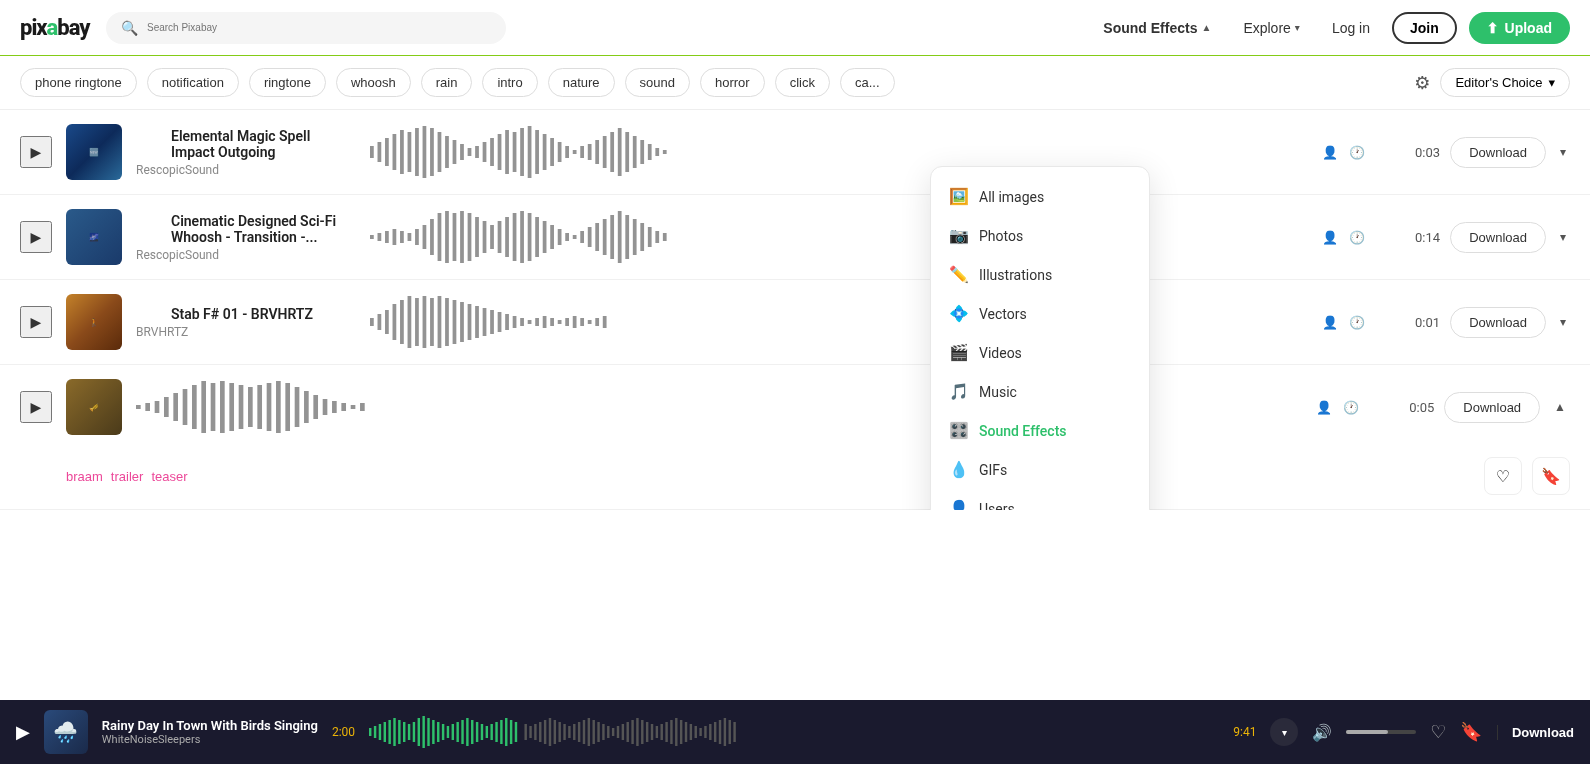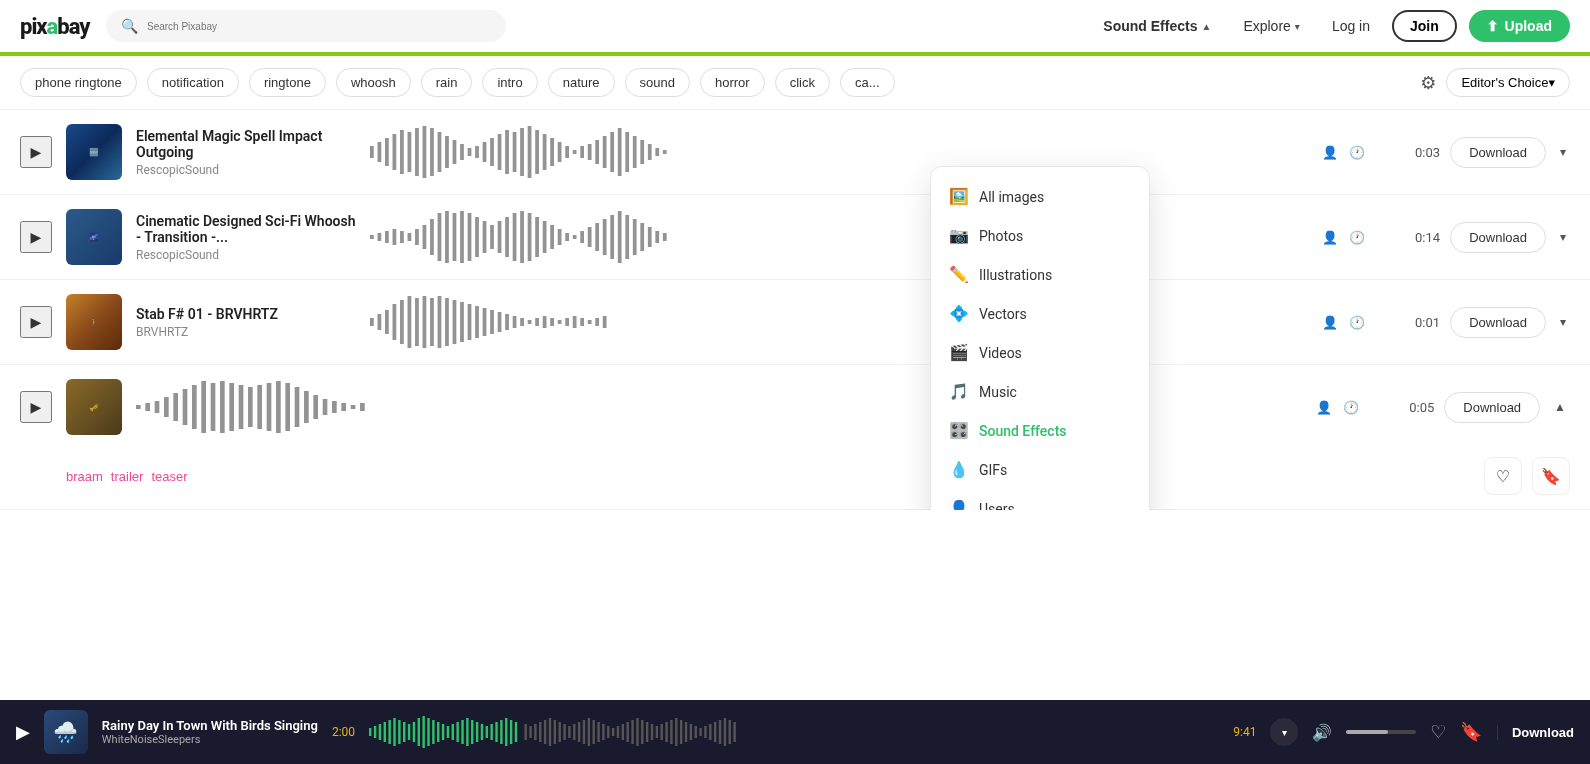--- a/index.html
+++ b/index.html
@@ -4,21 +4,21 @@
   <style>
     * { box-sizing: border-box; margin: 0; padding: 0; }
     body { font-family: -apple-system, BlinkMacSystemFont, 'Segoe UI', Roboto, sans-serif; background: #fff; color: #333; overflow-x: hidden; }
 
     
     .header {
       display: flex;
       align-items: center;
       padding: 0 20px;
       height: 56px;
-      border-bottom: 4px solid #84cc16;
+      border-bottom: 1px solid #84cc16;
       gap: 16px;
       position: relative;
       z-index: 10;
     }
     .logo {
       font-size: 22px;
       font-weight: 800;
       color: #1a1a1a;
       letter-spacing: -1px;
     }
@@ -129,20 +129,21 @@
     }
     .editors-choice-btn {
       background: #fff;
       border: 1px solid #ddd;
       border-radius: 20px;
       padding: 6px 14px;
       font-size: 13px;
       cursor: pointer;
       display: flex;
       align-items: center;
+      gap: 6px;
     }
 
     
     .main-content {
       padding: 0;
       position: relative;
     }
 
     
     .sound-item {
@@ -185,20 +186,21 @@
       color: rgba(255,255,255,0.7);
     }
     .sound-info {
       flex: 0 0 220px;
     }
     .sound-title {
       font-size: 14px;
       font-weight: 600;
       color: #222;
       margin-bottom: 3px;
+      margin-left: 35px;
     }
     .sound-author {
       font-size: 12px;
       color: #888;
     }
     .waveform-area {
       flex: 1;
       height: 56px;
       display: flex;
       align-items: center;

